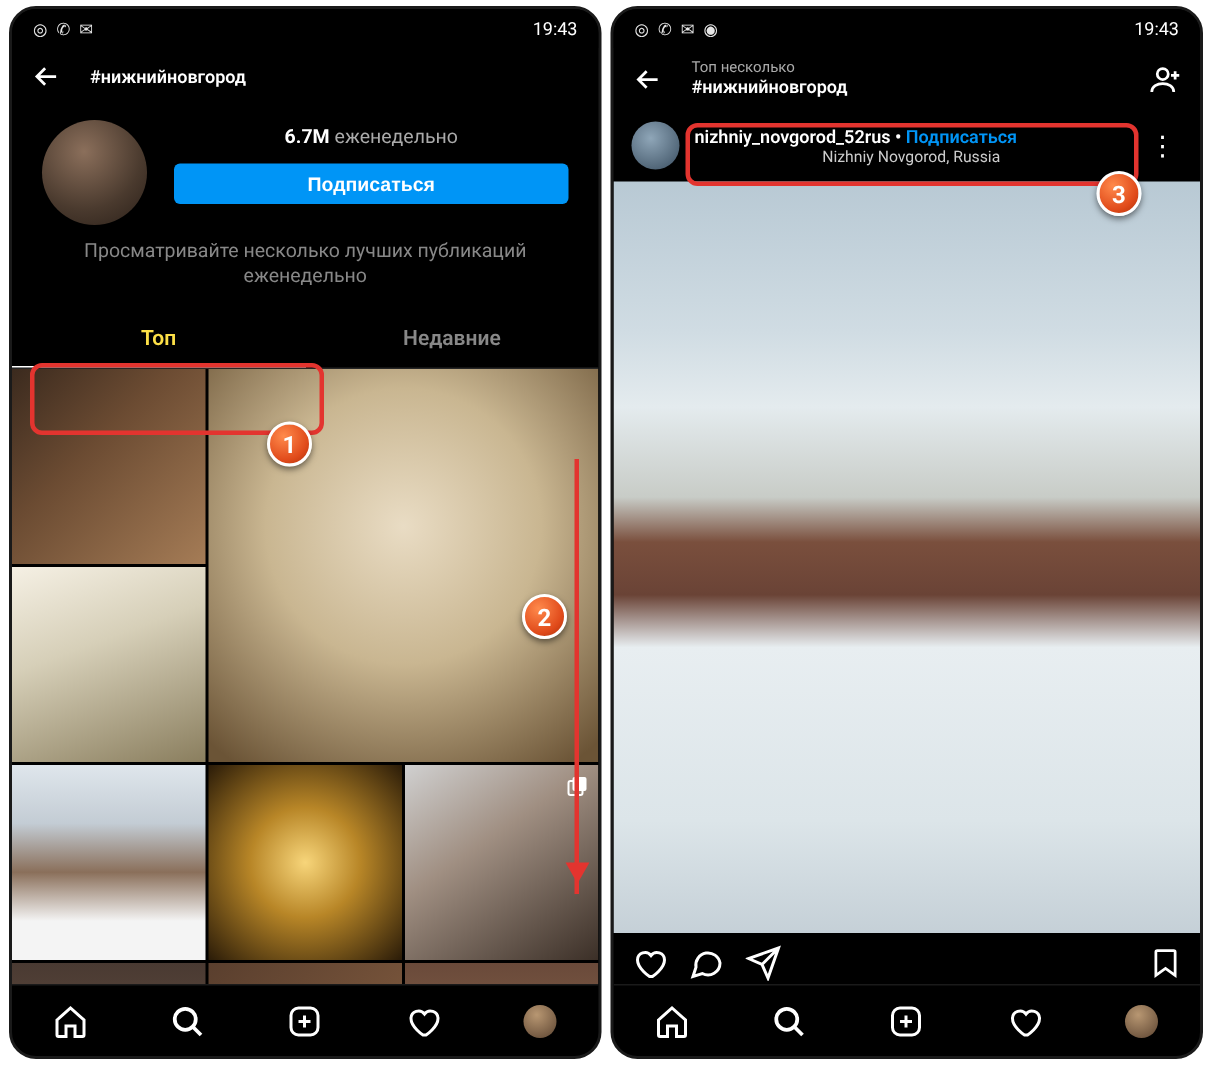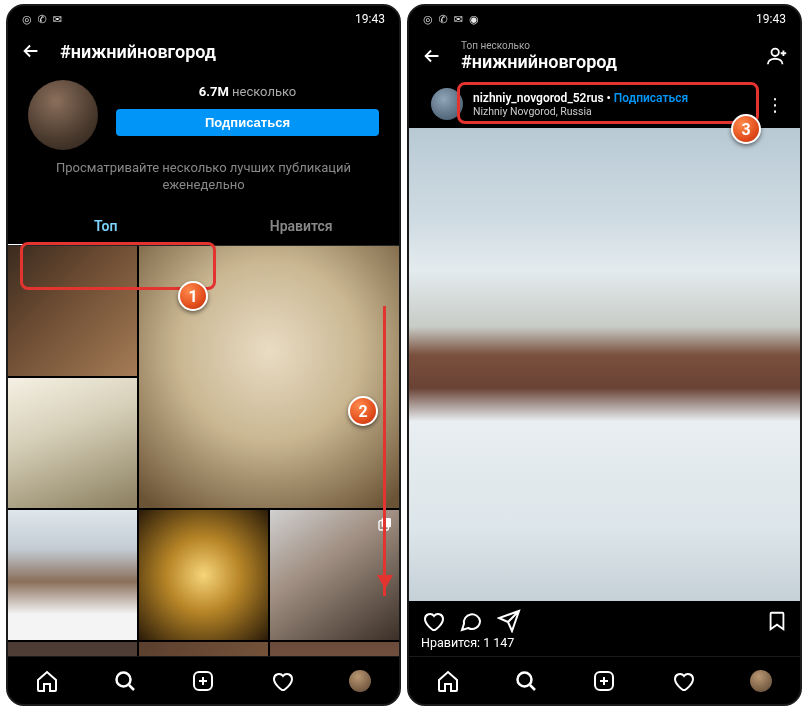--- a/index.html
+++ b/index.html
@@ -39,21 +39,21 @@
 .statusbar .icons span { font-size: 11px; opacity: .9; }
 .header {
   display: flex;
   align-items: center;
   padding: 8px 12px;
   gap: 18px;
 }
 .header .back { font-size: 20px; }
 .header .title-block { flex: 1; }
 .header .subtitle { font-size: 10px; color: #aaa; }
-.header .title { font-size: 18px; font-weight: 600; }
+.header .title { font-size: 12px; font-weight: 600; }
 .header .adduser { font-size: 18px; }
 .hashtag-hero {
   display: flex;
   gap: 18px;
   padding: 10px 20px 0 20px;
 }
 .hashtag-hero .avatar {
   width: 70px; height: 70px; border-radius: 50%;
   background: radial-gradient(circle at 40% 30%, #8b6f5b 0%, #4a3a2e 60%, #2a1f18 100%);
   flex-shrink: 0;
@@ -86,21 +86,21 @@
 }
 .tabs .tab {
   flex: 1;
   text-align: center;
   padding: 10px 0;
   font-size: 14px;
   font-weight: 600;
   color: #888;
 }
 .tabs .tab.active {
-  color: #7dd3fc;
+  color: #fde047;
   border-bottom: 1.5px solid #fff;
 }
 .grid {
   flex: 1;
   display: grid;
   grid-template-columns: repeat(3, 1fr);
   grid-auto-rows: 130px;
   gap: 2px;
   overflow: hidden;
 }
@@ -134,30 +134,29 @@
 .navbar .nav-avatar {
   width: 22px; height: 22px; border-radius: 50%;
   background: radial-gradient(circle at 40% 30%,#b89772,#5c4431);
 }
 
 .post-head {
   display: flex;
   align-items: center;
   padding: 8px 12px;
   gap: 10px;
-  margin-left: 10px;
 }
 .post-head .pavatar {
   width: 32px; height: 32px; border-radius: 50%;
   background: radial-gradient(circle at 40% 35%,#8fa6b8,#3a4e60);
 }
 .post-head .ptext { flex: 1; font-size: 12px; }
 .post-head .ptext .line1 { font-weight:600; }
 .post-head .ptext .line1 .sub-link { color:#0095f6; font-weight:600; }
-.post-head .ptext .line2 { font-size: 10.5px; color:#ccc; }
+.post-head .ptext .line2 { font-size: 10.5px; color:#ccc;text-align:center; }
 .post-head .more { font-size: 18px; color:#fff; padding: 0 4px; }
 .post-img {
   flex: 1;
   background:
     linear-gradient(180deg,#b8c9d4 0%,#d0dce3 20%,#e4ebee 30%,#c8ccc7 42%,#7a4f3d 48%,#6a4336 55%,#e8eef1 62%,#dce5e9 85%,#c5d0d7 100%);
   position: relative;
   min-height: 440px;
 }
 .post-actions {
   display:flex; align-items:center; padding: 8px 12px 2px; gap: 14px;
@@ -224,30 +223,30 @@
       </div>
       <div class="title-block">
         <div class="title">#нижнийновгород</div>
       </div>
     </div>
 
     <div class="hashtag-hero">
       <div class="avatar"></div>
       <div class="right">
         <div class="count-line">
-          <b>6.7M</b> <span>несколько</span>
+          <b>6.7M</b> <span>еженедельно</span>
         </div>
         <button class="follow-btn">Подписаться</button>
       </div>
     </div>
     <div class="hint">Просматривайте несколько лучших публикаций еженедельно</div>
 
     <div class="tabs">
       <div class="tab active">Топ</div>
-      <div class="tab">Нравится</div>
+      <div class="tab">Недавние</div>
     </div>
 
     <div class="grid">
       <div class="cell c-fur"></div>
       <div class="cell big c-cake"></div>
       <div class="cell c-tree"></div>
       <div class="cell c-wall"></div>
       <div class="cell c-lights"></div>
       <div class="cell c-coat">
         <span class="multi-badge">
@@ -354,23 +353,20 @@
             <path d="M22 2L11 13M22 2l-7 20-4-9-9-4 20-7z"></path>
           </svg>
         </div>
       <div class="spacer"></div>
       <div>
           <svg width="22" height="22" viewBox="0 0 24 24" fill="none" stroke="#fff" stroke-width="2">
             <path d="M19 21l-7-5-7 5V4a1 1 0 011-1h12a1 1 0 011 1v17z"></path>
           </svg>
         </div>
     </div>
-    <div class="likes-line">
-      <span>Нравится:</span> <span>1 147</span>
-    </div>
 
     <div class="navbar">
       <div class="nav-item">
           <svg width="24" height="24" viewBox="0 0 24 24" fill="none" stroke="#fff" stroke-width="2">
             <path d="M3 11l9-8 9 8v10a1 1 0 01-1 1h-5v-7h-6v7H4a1 1 0 01-1-1V11z"></path>
           </svg>
         </div>
       <div class="nav-item">
           <svg width="24" height="24" viewBox="0 0 24 24" fill="none" stroke="#fff" stroke-width="2.5">
             <circle cx="10.5" cy="10.5" r="7"></circle>

